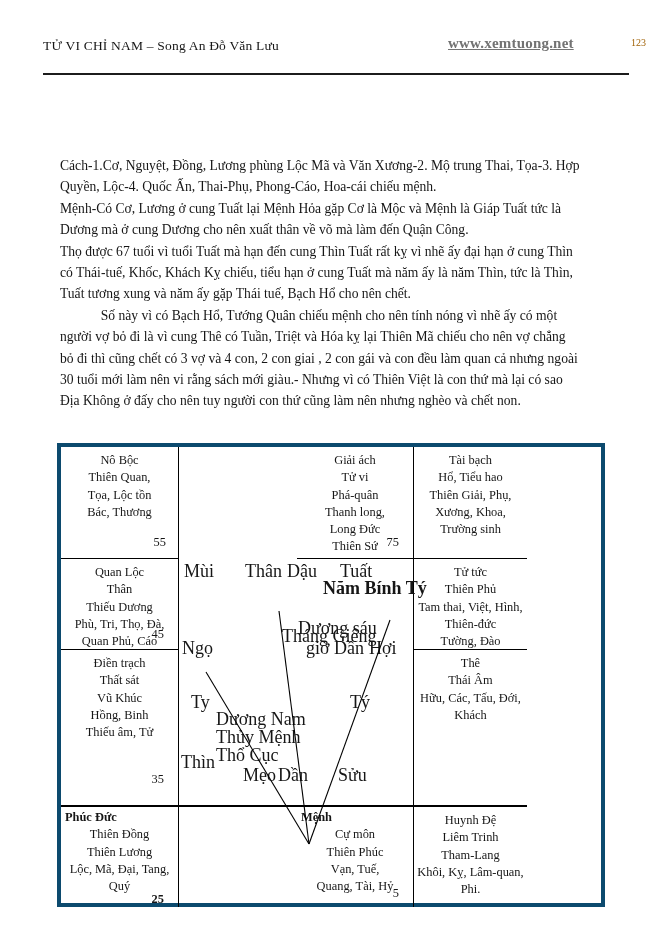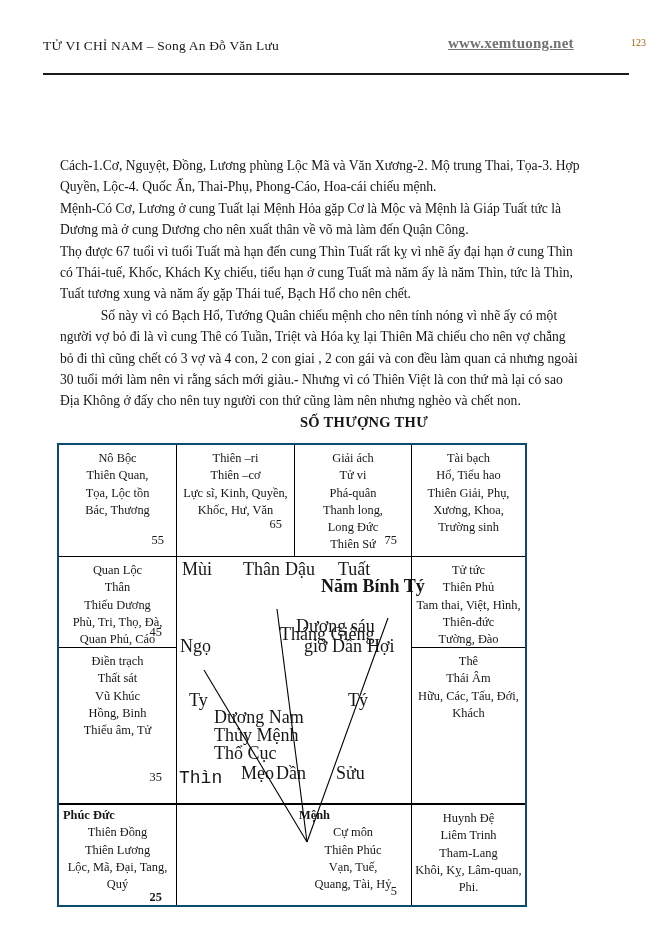--- a/index.html
+++ b/index.html
@@ -14,21 +14,21 @@
   
   .hdr-title{position:absolute;left:43px;top:38px;font-size:13.5px;letter-spacing:.2px;}
   .hdr-page{position:absolute;left:599px;top:37px;font-size:10px;color:#a16207;margin-left:32px;}
   .hdr-link{position:absolute;left:448px;top:35px;font-size:15px;font-weight:bold;text-decoration:underline;letter-spacing:.2px;}
   .hdr-rule{position:absolute;left:43px;top:73px;width:586px;border-top:2px solid #1c1c1c;}
   
   .body-block{position:absolute;left:60px;top:155px;width:556px;font-size:13.6px;}
   .body-line{line-height:21.4px;white-space:pre-wrap;}
   .section-title{position:absolute;left:60px;top:414px;width:556px;text-align:center;padding-left:52px;box-sizing:border-box;font-weight:bold;font-size:14.5px;letter-spacing:.3px;}
   
-  .chart{position:absolute;left:57px;top:443px;width:470px;height:464px;border:2px solid #0c4a6e;box-sizing:border-box;}
+  .chart{position:absolute;left:57px;top:443px;width:548px;height:464px;border:4px solid #0c4a6e;box-sizing:border-box;}
   .tcell{position:absolute;box-sizing:border-box;text-align:center;font-size:12.4px;padding-top:5px;}
   .cell-line{line-height:17.3px;}
   .br{border-right:1px solid #000;}
   .bb{border-bottom:1px solid #000;}
   .bb2{border-bottom:2px solid #000;}
   .age{position:absolute;font-size:12.4px;}
   .palace-title{font-weight:bold;text-align:left;padding-left:4px;line-height:17.3px;}
   
   .center-zone{position:absolute;left:118px;top:112px;width:235px;height:248px;box-sizing:border-box;}
   .czlbl{position:absolute;font-size:18px;white-space:nowrap;line-height:14px;}
@@ -53,41 +53,31 @@
       <div class="body-line">Dương mà ở cung Dương cho nên xuất thân về võ mà làm đến Quận Công.</div>
       <div class="body-line">Thọ được 67 tuổi vì tuổi Tuất mà hạn đến cung Thìn Tuất rất kỵ vì nhẽ ấy đại hạn ở cung Thìn</div>
       <div class="body-line">có Thái-tuế, Khốc, Khách Kỵ chiếu, tiểu hạn ở cung Tuất mà năm ấy là năm Thìn, tức là Thìn,</div>
       <div class="body-line">Tuất tương xung và năm ấy gặp Thái tuế, Bạch Hổ cho nên chết.</div>
       <div class="body-line">&nbsp;&nbsp;&nbsp;&nbsp;&nbsp;&nbsp;&nbsp;&nbsp;&nbsp;&nbsp;&nbsp;&nbsp;Số này vì có Bạch Hổ, Tướng Quân chiếu mệnh cho nên tính nóng vì nhẽ ấy có một</div>
       <div class="body-line">người vợ bỏ đi là vì cung Thê có Tuần, Triệt và Hóa kỵ lại Thiên Mã chiếu cho nên vợ chẳng</div>
       <div class="body-line">bỏ đi thì cũng chết có 3 vợ và 4 con, 2 con giai , 2 con gái và con đều làm quan cả nhưng ngoài</div>
       <div class="body-line">30 tuổi mới làm nên vi rằng sách mới giàu.- Nhưng vì có Thiên Việt là con thứ mà lại có sao</div>
       <div class="body-line">Địa Không ở đấy cho nên tuy người con thứ cũng làm nên nhưng nghèo và chết non.</div>
     </div>
-  <div class="section-title">SỐ THƯỢNG THƯ</div>
 
   <div class="chart">
 
     <div class="tcell br bb" style="left:0;top:0;width:118px;height:112px;">
       <div>
           <div class="cell-line">Nô Bộc</div>
           <div class="cell-line">Thiên Quan,</div>
           <div class="cell-line">Tọa, Lộc tồn</div>
           <div class="cell-line">Bác, Thương</div>
         </div>
       <div class="age" style="right:12px;top:88px;">55</div>
-    </div>
-    <div class="tcell br bb" style="left:118px;top:0;width:118px;height:112px;">
-      <div>
-          <div class="cell-line">Thiên –ri</div>
-          <div class="cell-line">Thiên –cơ</div>
-          <div class="cell-line">Lực sĩ, Kinh, Quyền,</div>
-          <div class="cell-line">Khốc, Hư, Văn</div>
-        </div>
-      <div class="age" style="right:12px;top:72px;">65</div>
     </div>
     <div class="tcell br bb" style="left:236px;top:0;width:117px;height:112px;">
       <div>
           <div class="cell-line">Giải ách</div>
           <div class="cell-line">Tử vi</div>
           <div class="cell-line">Phá-quân</div>
           <div class="cell-line">Thanh long,</div>
           <div class="cell-line">Long Đức</div>
           <div class="cell-line">Thiên Sứ</div>
         </div>
@@ -157,21 +147,21 @@
       <span class="czlbl" style="left:190px;top:82px;">Hợi</span>
       <span class="czlbl" style="left:12px;top:136px;">Ty</span>
       <span class="czlbl" style="left:171px;top:136px;">Tý</span>
 
       <div class="czlbl person-block" style="left:37px;top:151px;">
           <div class="cell-line">Dương Nam</div>
           <div class="cell-line">Thủy Mệnh</div>
           <div class="cell-line">Thổ Cục</div>
         </div>
 
-      <span class="czlbl" style="left:2px;top:214px;font-family:Liberation Mono, monospace;">Thìn</span>
+      <span class="czlbl" style="left:2px;top:196px;">Thìn</span>
       <span class="czlbl" style="left:64px;top:209px;">Mẹo</span>
       <span class="czlbl" style="left:99px;top:209px;">Dần</span>
       <span class="czlbl" style="left:159px;top:209px;">Sửu</span>
     </div>
 
     <div class="tcell br" style="left:0;top:360px;width:118px;height:100px;padding-top:2px;">
       <div class="palace-title">Phúc Đức</div>
       <div>
           <div class="cell-line">Thiên Đồng</div>
           <div class="cell-line">Thiên Lương</div>

